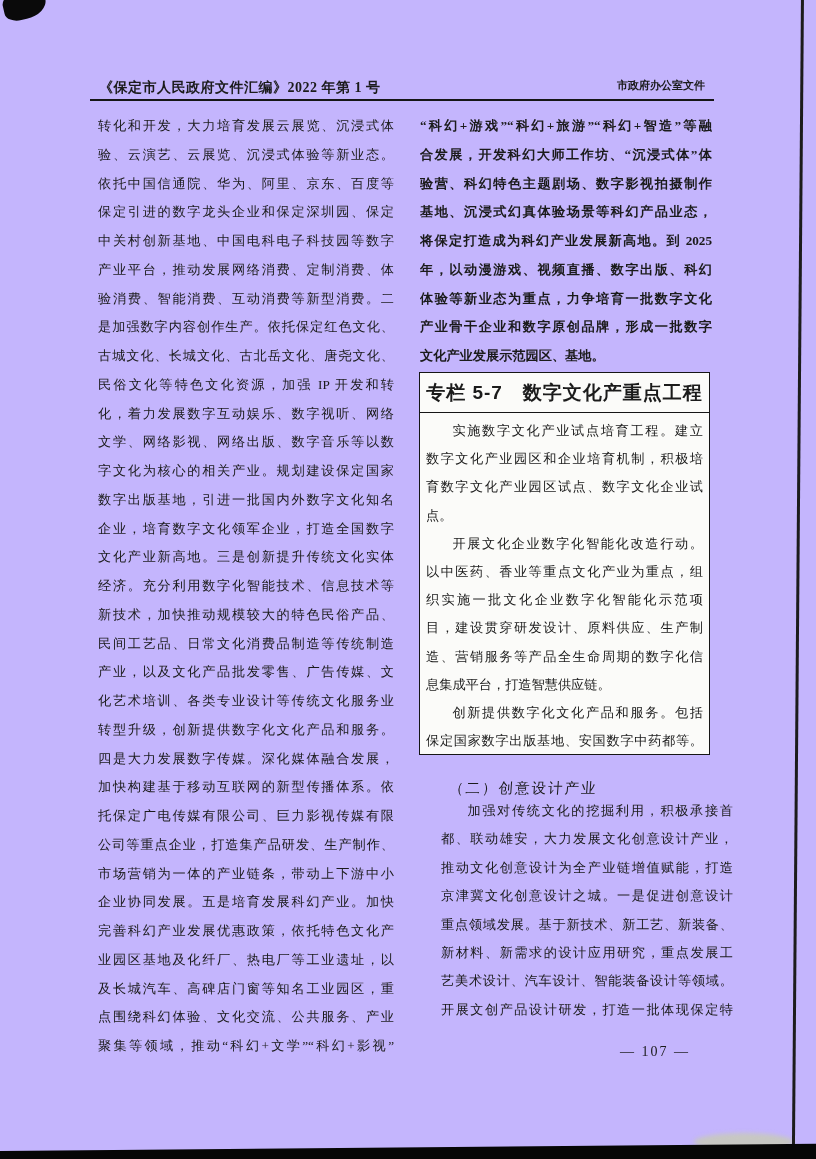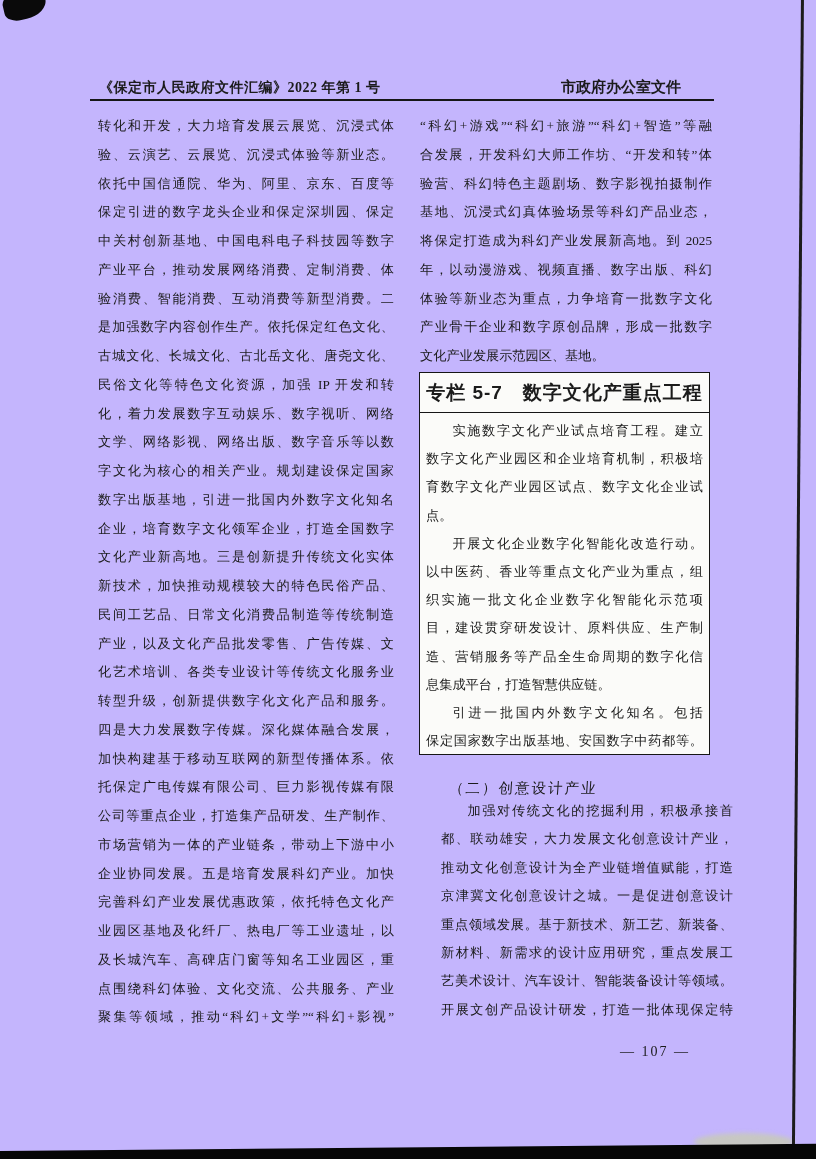--- a/index.html
+++ b/index.html
@@ -3,34 +3,34 @@
 <meta charset="utf-8">
 <style>
   html,body{margin:0;padding:0;}
   body{width:816px;height:1159px;overflow:hidden;background:#e9e9e6;}
   .scan{position:relative;width:816px;height:1159px;background:#c4b5fd;overflow:hidden;
         font-family:"Liberation Serif","DejaVu Serif",serif;color:#1b1b1b;}
 
   
   .header-left{position:absolute;left:99px;top:79px;width:320px;font-size:14px;font-weight:700;
                letter-spacing:.5px;white-space:nowrap;}
-  .header-right{position:absolute;left:396px;top:78px;width:285px;text-align:right;padding-right:10px;
-                font-size:15px;font-weight:700;font-family:"Liberation Sans","DejaVu Sans",sans-serif;
+  .header-right{position:absolute;left:420px;top:78px;width:285px;text-align:right;padding-right:10px;
+                font-size:11px;font-weight:700;font-family:"Liberation Sans","DejaVu Sans",sans-serif;
                 white-space:nowrap;}
   .header-rule{position:absolute;left:90px;top:99px;width:624px;height:2px;background:#161616;}
 
   
   .tline{height:var(--lh);line-height:var(--lh);font-size:13.2px;
          text-align:justify;text-align-last:justify;text-justify:inter-character;
          overflow:hidden;}
   .tline.end{text-align-last:left;}
   .tline.ind{text-indent:2em;}
 
   .col-left{position:absolute;left:98px;top:112px;width:296px;--lh:28.75px;}
-  .col-right-intro{position:absolute;left:420px;top:112px;width:292px;--lh:28.75px;}
+  .col-right-intro{position:absolute;left:420px;top:112px;width:292px;font-weight:bold;--lh:28.75px;}
 
   
   .feature-box{position:absolute;left:419px;top:372px;width:291px;height:383px;box-sizing:border-box;
                border:1.7px solid #161616;background:#fbfbf9;}
   .box-title{height:39px;line-height:39px;text-align:center;border-bottom:1.7px solid #161616;
              font-size:19px;font-weight:700;font-family:"Liberation Sans","DejaVu Sans",sans-serif;
              letter-spacing:1px;overflow:hidden;}
   .box-body{padding:4px 6px 9px 6px;--lh:28.2px;}
 
   .section-heading{position:absolute;left:420px;top:775px;width:292px;height:27px;line-height:27px;
@@ -70,41 +70,42 @@
       <div class="tline">验消费、智能消费、互动消费等新型消费。二</div>
       <div class="tline">是加强数字内容创作生产。依托保定红色文化、</div>
       <div class="tline">古城文化、长城文化、古北岳文化、唐尧文化、</div>
       <div class="tline">民俗文化等特色文化资源，加强 IP 开发和转</div>
       <div class="tline">化，着力发展数字互动娱乐、数字视听、网络</div>
       <div class="tline">文学、网络影视、网络出版、数字音乐等以数</div>
       <div class="tline">字文化为核心的相关产业。规划建设保定国家</div>
       <div class="tline">数字出版基地，引进一批国内外数字文化知名</div>
       <div class="tline">企业，培育数字文化领军企业，打造全国数字</div>
       <div class="tline">文化产业新高地。三是创新提升传统文化实体</div>
+      <div class="tline">经济。充分利用数字化智能技术、信息技术等</div>
       <div class="tline">新技术，加快推动规模较大的特色民俗产品、</div>
       <div class="tline">民间工艺品、日常文化消费品制造等传统制造</div>
       <div class="tline">产业，以及文化产品批发零售、广告传媒、文</div>
       <div class="tline">化艺术培训、各类专业设计等传统文化服务业</div>
       <div class="tline">转型升级，创新提供数字化文化产品和服务。</div>
       <div class="tline">四是大力发展数字传媒。深化媒体融合发展，</div>
       <div class="tline">加快构建基于移动互联网的新型传播体系。依</div>
       <div class="tline">托保定广电传媒有限公司、巨力影视传媒有限</div>
       <div class="tline">公司等重点企业，打造集产品研发、生产制作、</div>
       <div class="tline">市场营销为一体的产业链条，带动上下游中小</div>
       <div class="tline">企业协同发展。五是培育发展科幻产业。加快</div>
       <div class="tline">完善科幻产业发展优惠政策，依托特色文化产</div>
       <div class="tline">业园区基地及化纤厂、热电厂等工业遗址，以</div>
       <div class="tline">及长城汽车、高碑店门窗等知名工业园区，重</div>
       <div class="tline">点围绕科幻体验、文化交流、公共服务、产业</div>
       <div class="tline">聚集等领域，推动“科幻+文学”“科幻+影视”</div>
     </div>
 
   <div class="col-right-intro">
       <div class="tline">“科幻+游戏”“科幻+旅游”“科幻+智造”等融</div>
-      <div class="tline">合发展，开发科幻大师工作坊、“开发和转”体</div>
+      <div class="tline">合发展，开发科幻大师工作坊、“沉浸式体”体</div>
       <div class="tline">验营、科幻特色主题剧场、数字影视拍摄制作</div>
       <div class="tline">基地、沉浸式幻真体验场景等科幻产品业态，</div>
       <div class="tline">将保定打造成为科幻产业发展新高地。到 2025</div>
       <div class="tline">年，以动漫游戏、视频直播、数字出版、科幻</div>
       <div class="tline">体验等新业态为重点，力争培育一批数字文化</div>
       <div class="tline">产业骨干企业和数字原创品牌，形成一批数字</div>
       <div class="tline end">文化产业发展示范园区、基地。</div>
     </div>
 
   <div class="feature-box">
@@ -113,21 +114,21 @@
         <div class="tline ind">实施数字文化产业试点培育工程。建立</div>
         <div class="tline">数字文化产业园区和企业培育机制，积极培</div>
         <div class="tline">育数字文化产业园区试点、数字文化企业试</div>
         <div class="tline end">点。</div>
         <div class="tline ind">开展文化企业数字化智能化改造行动。</div>
         <div class="tline">以中医药、香业等重点文化产业为重点，组</div>
         <div class="tline">织实施一批文化企业数字化智能化示范项</div>
         <div class="tline">目，建设贯穿研发设计、原料供应、生产制</div>
         <div class="tline">造、营销服务等产品全生命周期的数字化信</div>
         <div class="tline end">息集成平台，打造智慧供应链。</div>
-        <div class="tline ind">引进一批国内外数字文化知名。包括</div>
+        <div class="tline ind">创新提供数字化文化产品和服务。包括</div>
         <div class="tline">保定国家数字出版基地、安国数字中药都等。</div>
       </div>
   </div>
 
   <div class="section-heading">（二）创意设计产业</div>
 
   <div class="col-right-body">
       <div class="tline ind">加强对传统文化的挖掘利用，积极承接首</div>
       <div class="tline">都、联动雄安，大力发展文化创意设计产业，</div>
       <div class="tline">推动文化创意设计为全产业链增值赋能，打造</div>

